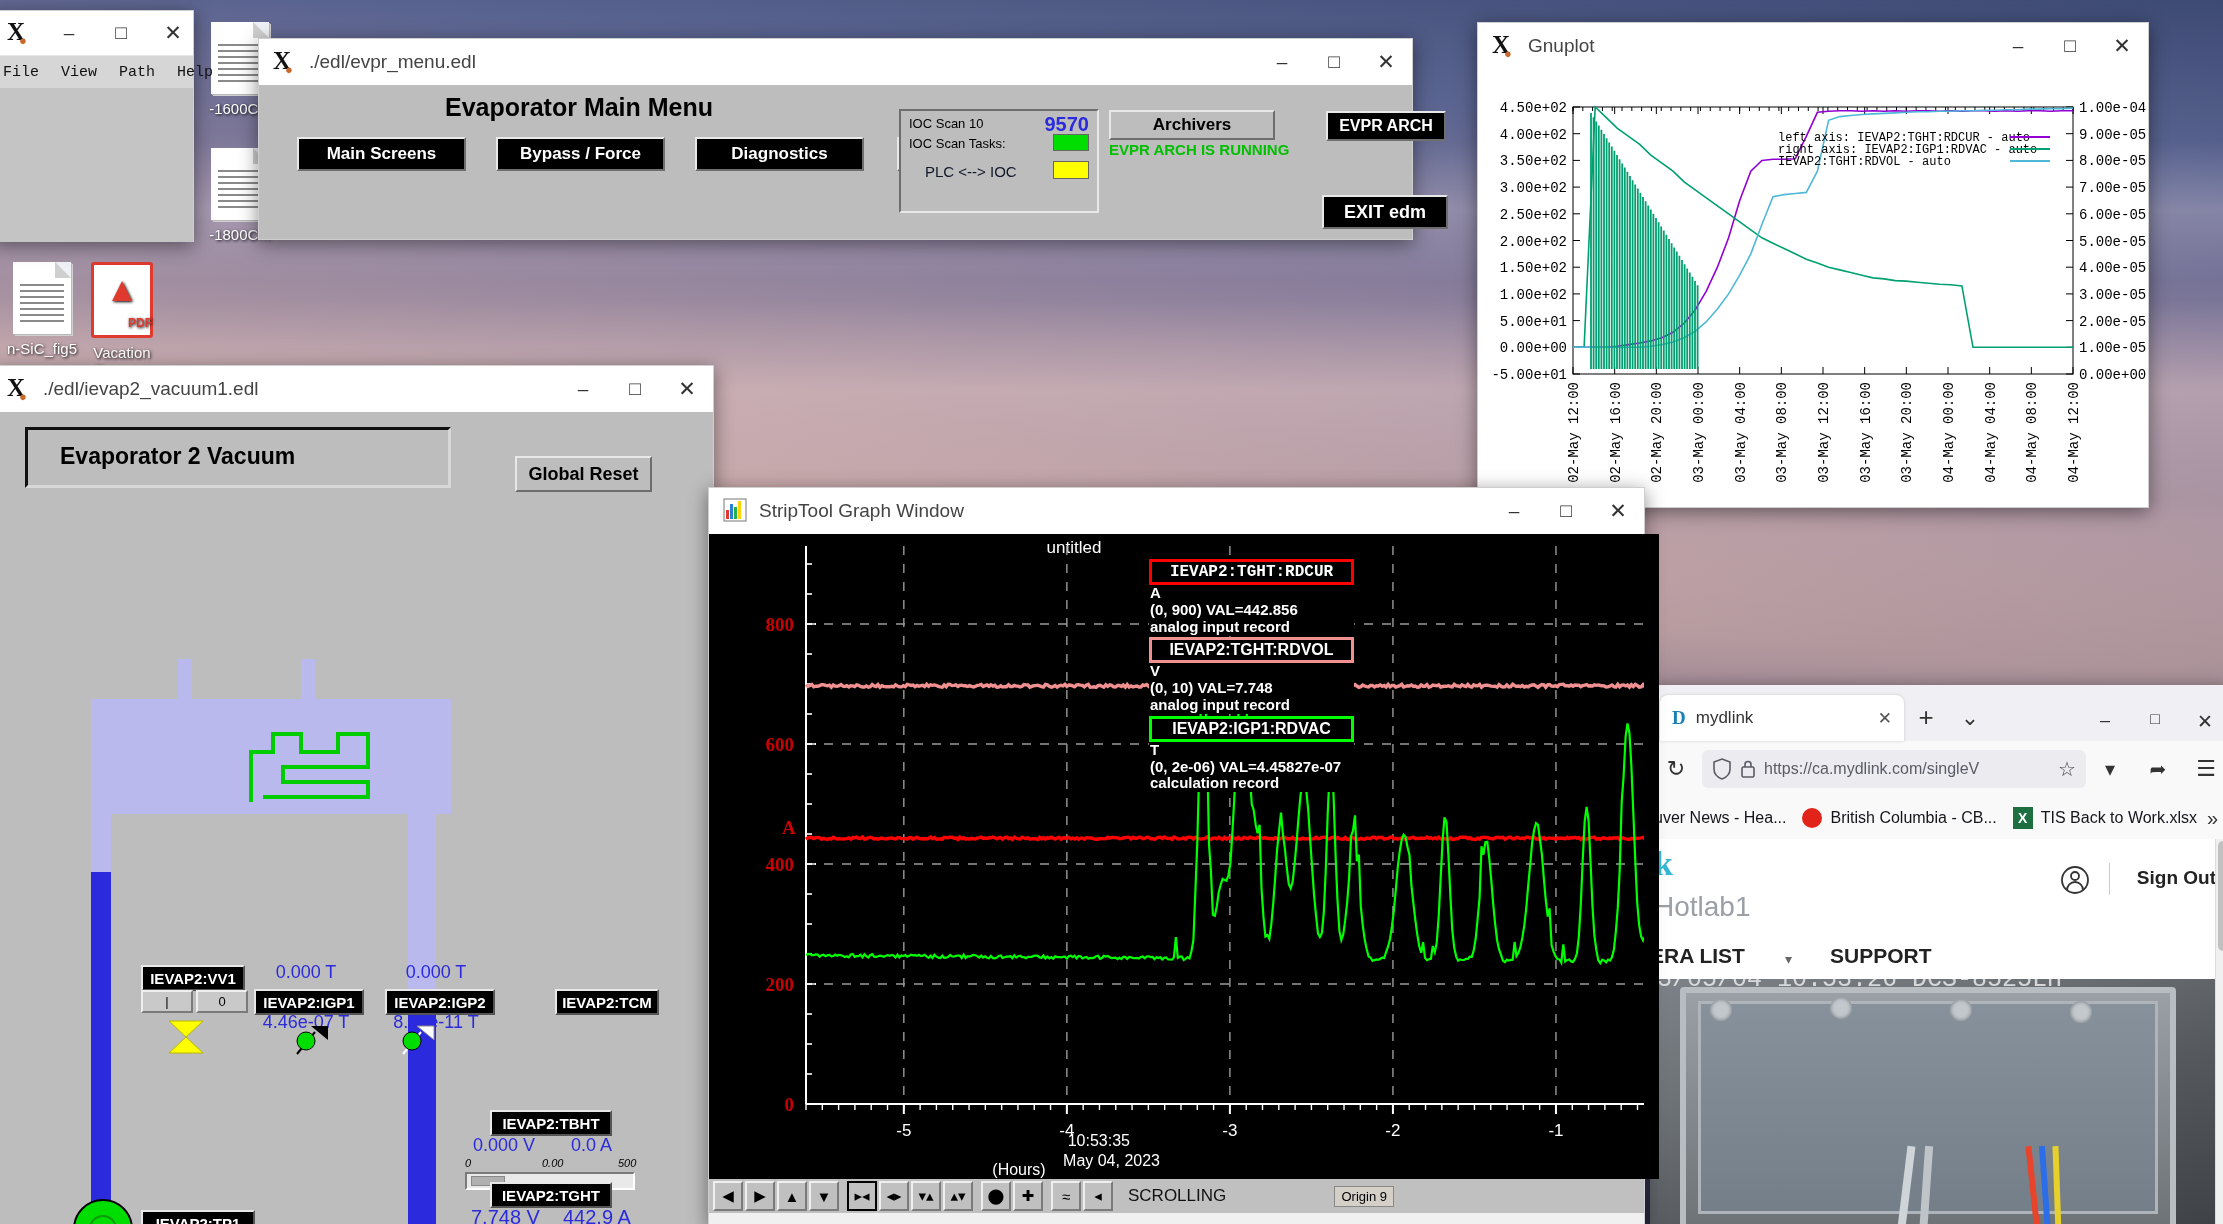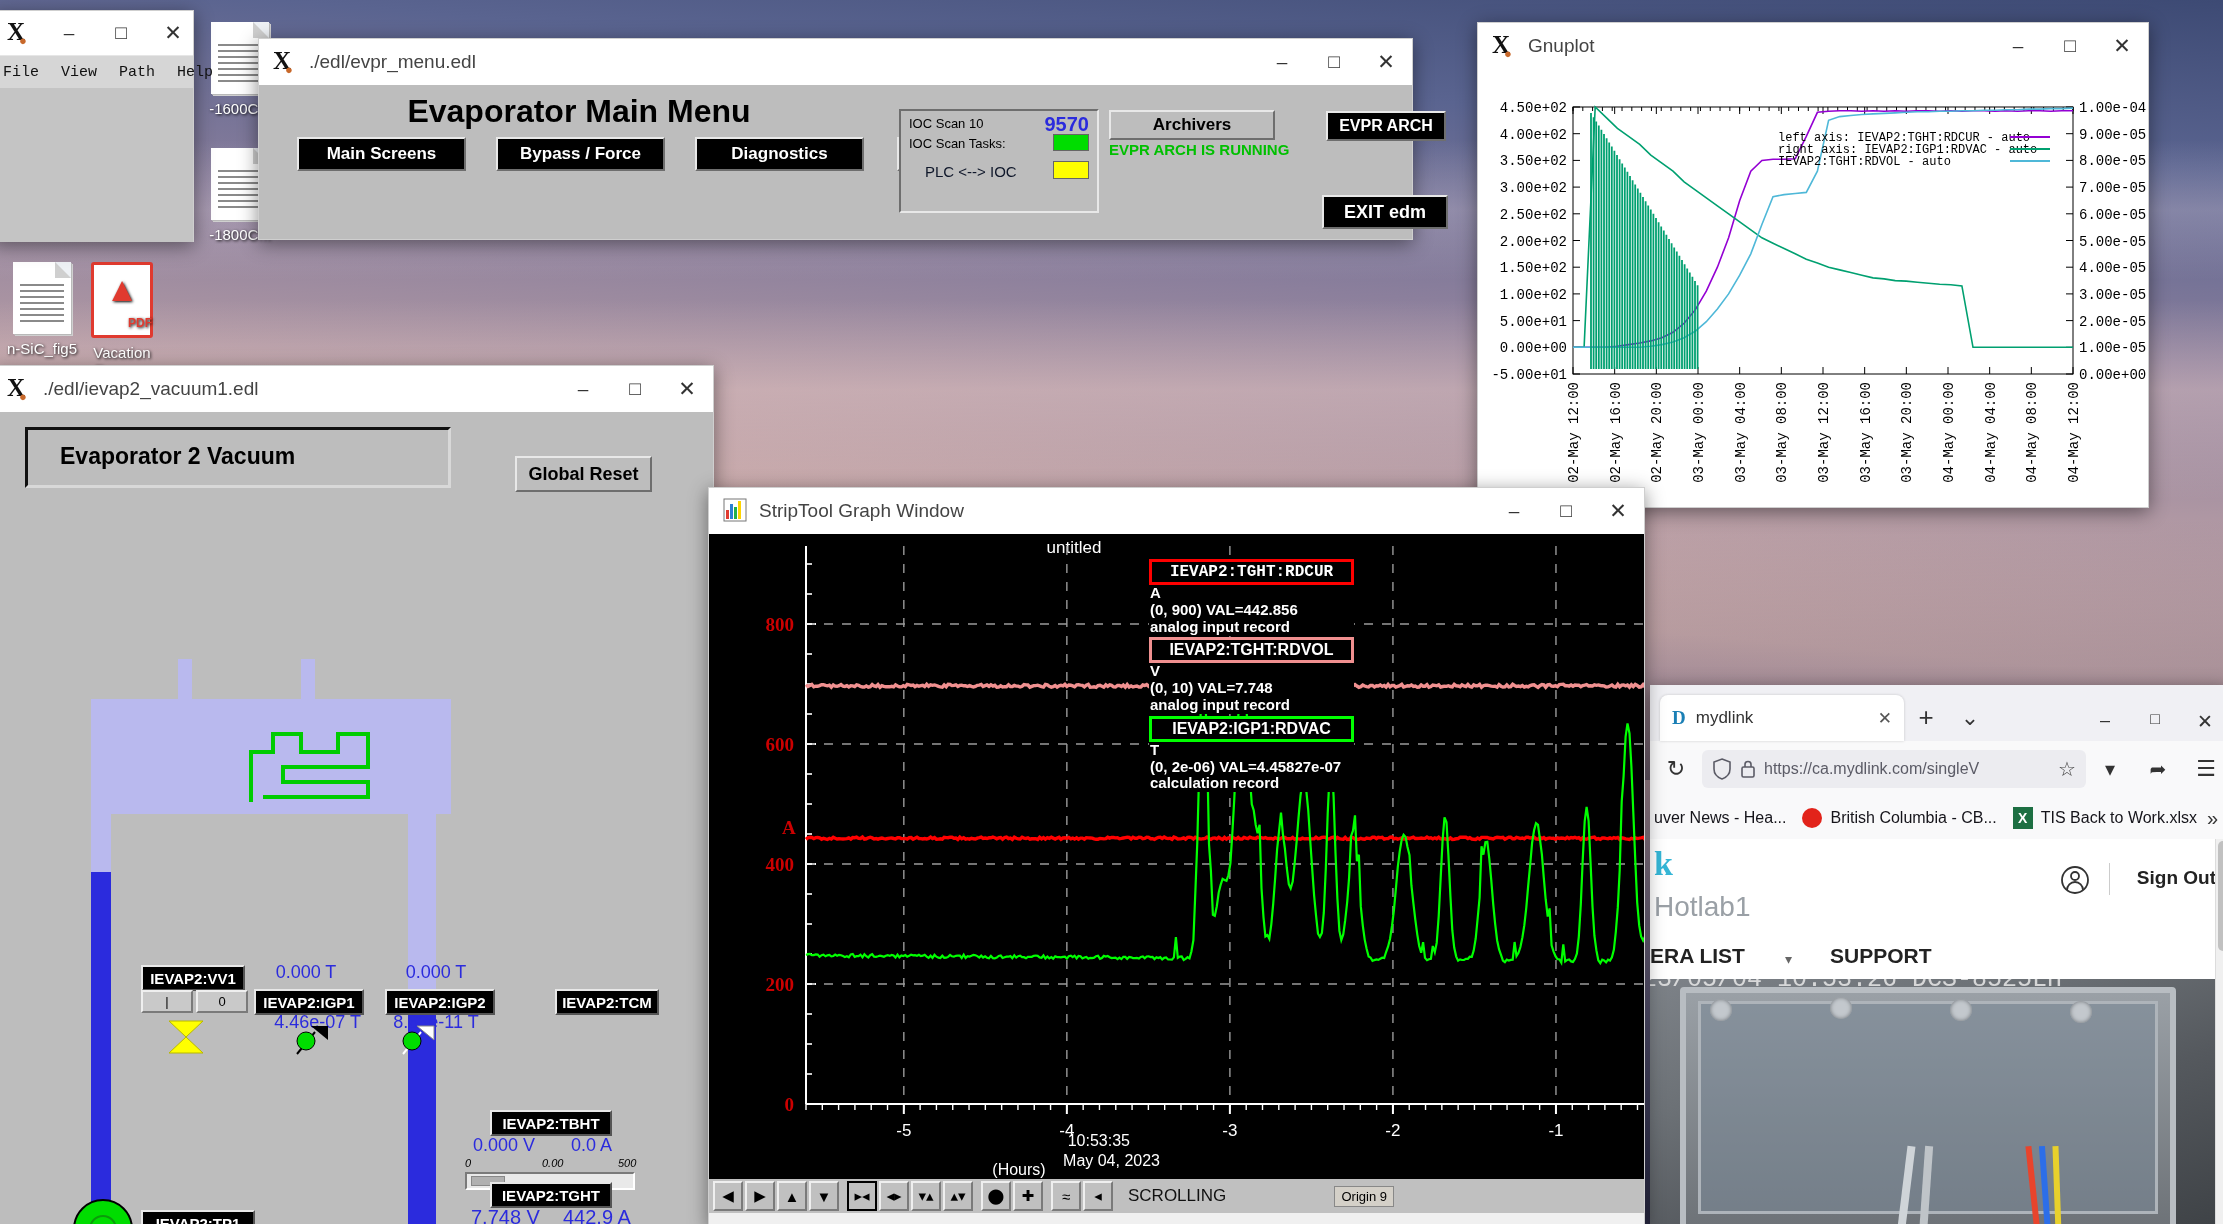--- a/index.html
+++ b/index.html
@@ -48,21 +48,21 @@
   .meter-bar{background:#e9e9e9;border-top:2px solid #7a7a7a;border-left:2px solid #7a7a7a;
              border-right:2px solid #fff;border-bottom:2px solid #fff;position:relative;}
   .meter-tick{position:absolute;top:2px;bottom:2px;width:10px;background:#b0b0b0;border:1px solid #888;}
   .meter-lbl{font-size:11px;color:#000;font-style:italic;}
 
   
   .pipe{position:absolute;background:#2b2bdd;}
   .pipe.light{background:#b9b9ee;}
 
   
-  .st-plot{background:#000;position:relative;overflow:hidden;}
+  .st-plot{background:#000;position:relative;overflow:hidden;padding-left:15px;}
   .st-legend{background:#000;color:#fff;font-size:15px;font-weight:bold;}
   .st-pvbar{color:#fff;font-weight:bold;font-size:16px;text-align:center;padding:1px 0;}
   .st-toolbar{background:#c0c0c0;display:flex;align-items:center;height:34px;}
   .st-tbtn{width:26px;height:26px;margin:0 1px;display:flex;align-items:center;justify-content:center;
            background:#c0c0c0;border-top:2px solid #efefef;border-left:2px solid #efefef;
            border-right:2px solid #7a7a7a;border-bottom:2px solid #7a7a7a;font-size:15px;}
   .st-xlbl{color:#fff;font-size:16px;}
 
   
   .gp-canvas{background:#fff;position:relative;}
@@ -153,21 +153,21 @@
         <div class="xlogo">X<span>●</span></div>
       </div>
     <div class="tb-title">./edl/evpr_menu.edl</div>
     <div class="tb-btns">
       <div class="tb-btn">–</div>
       <div class="tb-btn">□</div>
       <div class="tb-btn close">✕</div>
     </div>
   </div>
   <div class="edm" style="position:absolute;left:0;top:46px;right:0;bottom:0;">
-    <div style="position:absolute;left:0;top:8px;width:640px;text-align:center;font-size:32px;font-weight:bold;color:#000;">Evaporator Main Menu</div>
+    <div style="position:absolute;left:0;top:8px;width:640px;text-align:center;font-size:25px;font-weight:bold;color:#000;">Evaporator Main Menu</div>
 
     <div class="motif-btn dark" style="position:absolute;left:38px;top:52px;width:165px;height:30px;">Main Screens</div>
     <div class="motif-btn dark" style="position:absolute;left:237px;top:52px;width:165px;height:30px;">Bypass / Force</div>
     <div class="motif-btn dark" style="position:absolute;left:436px;top:52px;width:165px;height:30px;">Diagnostics</div>
     <div class="motif-btn" style="position:absolute;left:638px;top:52px;width:165px;height:30px;">Utilities</div>
 
     <div class="motif-frame" style="position:absolute;left:640px;top:24px;width:196px;height:100px;background:#bdbdbd;">
       <div style="position:absolute;left:8px;top:5px;font-size:13px;color:#000;">IOC Scan 10</div>
       <div style="position:absolute;right:8px;top:2px;font-size:20px;font-weight:bold;color:#2b2bdd;">9570</div>
       <div style="position:absolute;left:8px;top:25px;font-size:13px;color:#000;">IOC Scan Tasks:</div>
@@ -412,21 +412,21 @@
       <div style="width:48px;height:19px;">|</div>
       <div style="width:48px;height:19px;margin-left:3px;">0</div>
     </div>
     <svg style="position:absolute;left:175px;top:608px;" width="36" height="34">
       <polygon points="1,1 35,1 18,17" fill="#ffff00" stroke="#b8b800"></polygon>
       <polygon points="1,33 35,33 18,17" fill="#ffff00" stroke="#b8b800"></polygon>
     </svg>
 
     <div class="pvval" style="position:absolute;left:258px;top:550px;width:110px;">0.000 T</div>
     <div class="pvlabel" style="position:absolute;left:261px;top:577px;width:106px;height:22px;">IEVAP2:IGP1</div>
-    <div class="pvval" style="position:absolute;left:258px;top:600px;width:110px;text-align:right;">4.46e-07 T</div>
+    <div class="pvval" style="position:absolute;left:258px;top:600px;width:110px;">4.46e-07 T</div>
     <svg style="position:absolute;left:296px;top:612px;" width="40" height="34">
       <polygon points="22,2 39,2 39,16" fill="#000"></polygon>
       <line x1="8" y1="30" x2="26" y2="8" stroke="#000" stroke-width="2"></line>
       <circle cx="17" cy="17" r="9" fill="#00dd00" stroke="#000"></circle>
     </svg>
 
     <div class="pvval" style="position:absolute;left:388px;top:550px;width:110px;">0.000 T</div>
     <div class="pvlabel" style="position:absolute;left:392px;top:577px;width:106px;height:22px;">IEVAP2:IGP2</div>
     <div class="pvval" style="position:absolute;left:388px;top:600px;width:110px;">8.63e-11 T</div>
     <svg style="position:absolute;left:402px;top:612px;" width="40" height="34">

